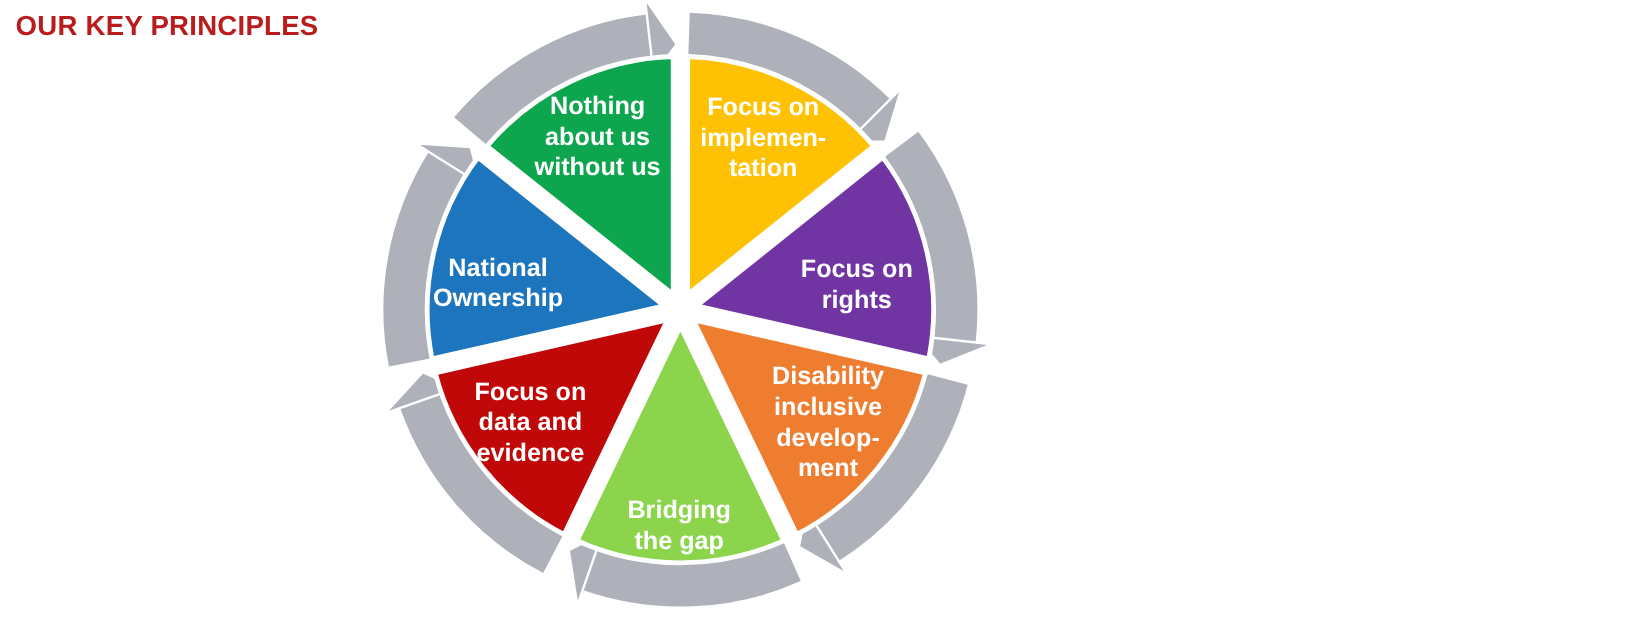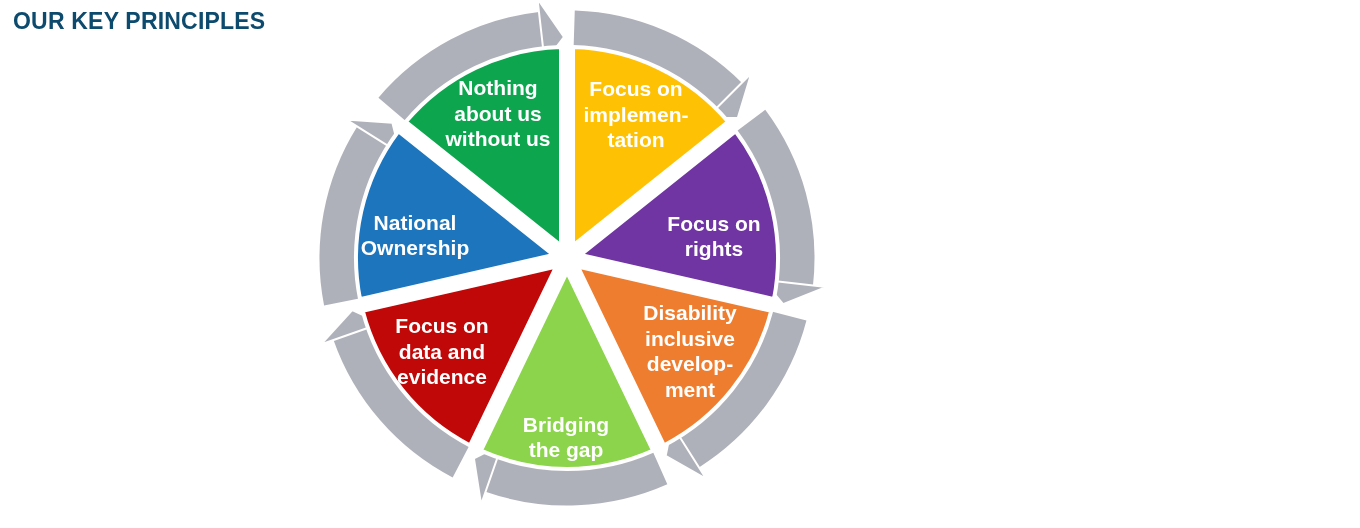--- a/index.html
+++ b/index.html
@@ -17,21 +17,21 @@
     font-family:"Liberation Sans", sans-serif;
     font-weight:bold;
     font-size:21px;
   }
 </style>
 </head>
 <body style="background: rgb(255, 255, 255);">
 
 
 
-<h1 class="page-title" style="color: #0c4a6e;">OUR KEY PRINCIPLES</h1>
+<h1 class="page-title" style="color: #b91c1c;">OUR KEY PRINCIPLES</h1>
 
 <svg id="cycle-svg" width="1360" height="528" viewBox="0 0 1360 528" xmlns="http://www.w3.org/2000/svg">
     <path d="M 574.19 29.11 A 229 229 0 0 1 728.73 95.87" fill="none" stroke="#AFB1BA" stroke-width="37"></path>
     <polygon points="751.32,73.22 706.13,118.53 737.84,117.81" fill="#AFB1BA" stroke="#ffffff" stroke-width="2" stroke-linejoin="round"></polygon>
     <path d="M 573.00 245.54 L 573.00 47.09 A 211 211 0 0 1 728.16 121.81 Z" fill="#FFC104" stroke="#ffffff" stroke-width="4" stroke-linejoin="round"></path>
     <text x="636" text-anchor="middle" fill="#FFFFFF"><tspan x="636" y="96.00">Focus on</tspan><tspan x="636" y="121.50">implemen-</tspan><tspan x="636" y="147.00">tation</tspan></text>
     <path d="M 750.44 120.92 A 229 229 0 0 1 794.59 283.36" fill="none" stroke="#AFB1BA" stroke-width="37"></path>
     <polygon points="826.40,286.90 762.79,279.81 783.12,304.16" fill="#AFB1BA" stroke="#ffffff" stroke-width="2" stroke-linejoin="round"></polygon>
     <path d="M 580.48 254.92 L 735.64 131.19 A 211 211 0 0 1 773.96 299.08 Z" fill="#7134A3" stroke="#ffffff" stroke-width="4" stroke-linejoin="round"></path>
     <text x="714" text-anchor="middle" fill="#FFFFFF"><tspan x="714" y="230.75">Focus on</tspan><tspan x="714" y="256.25">rights</tspan></text>

